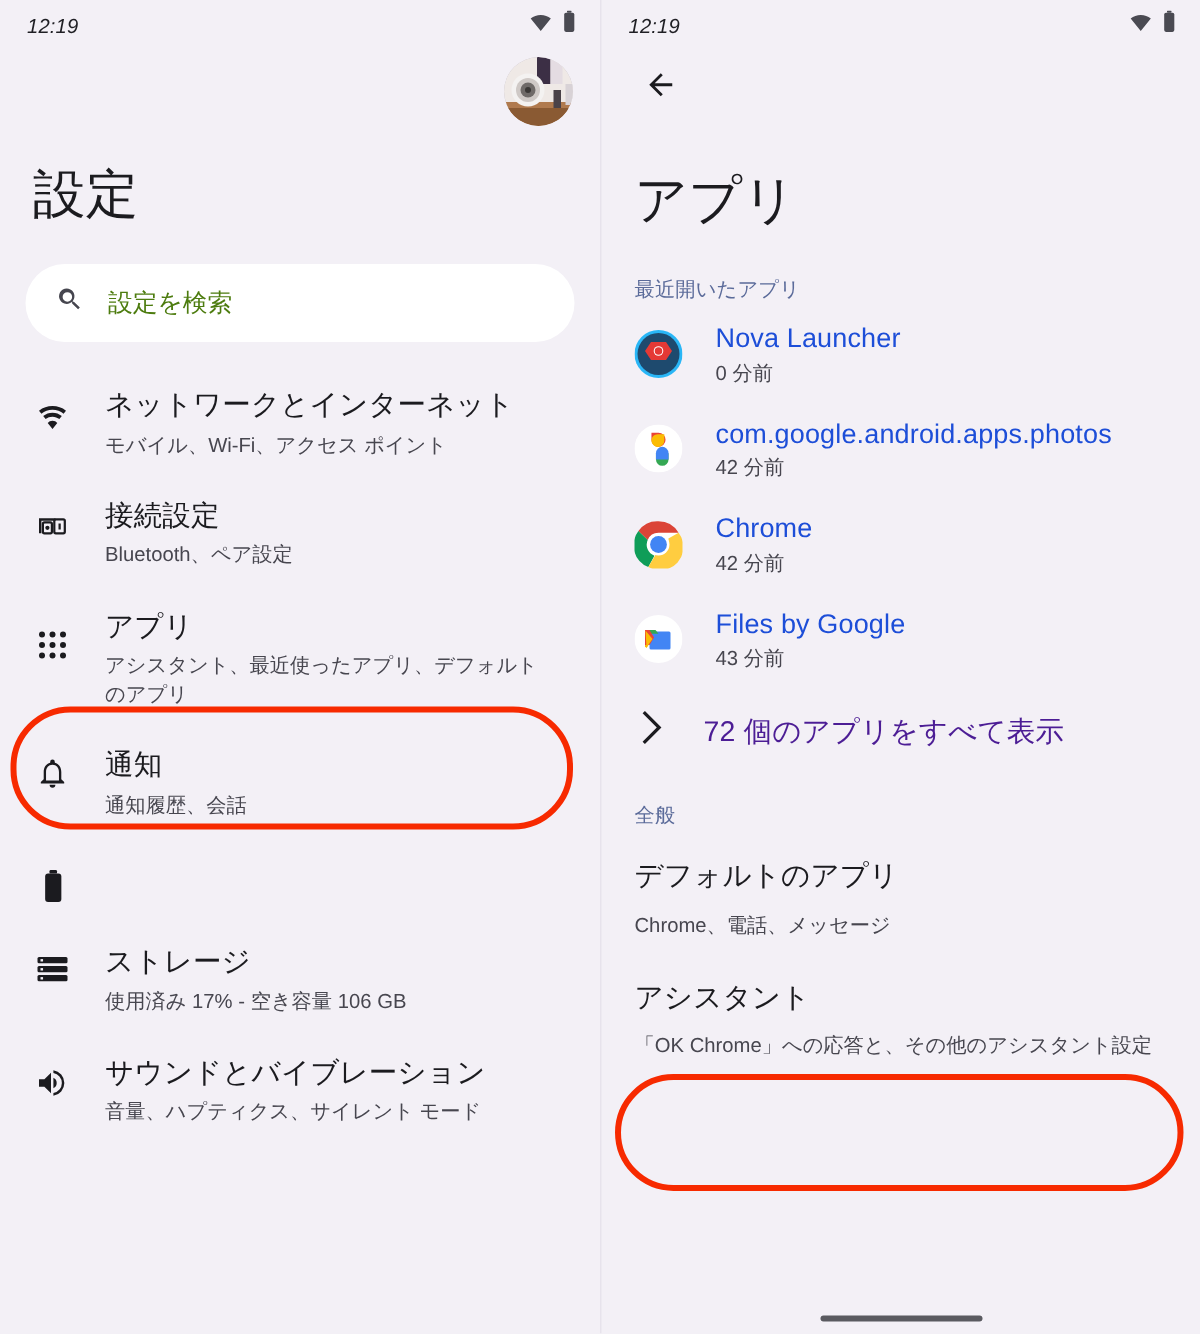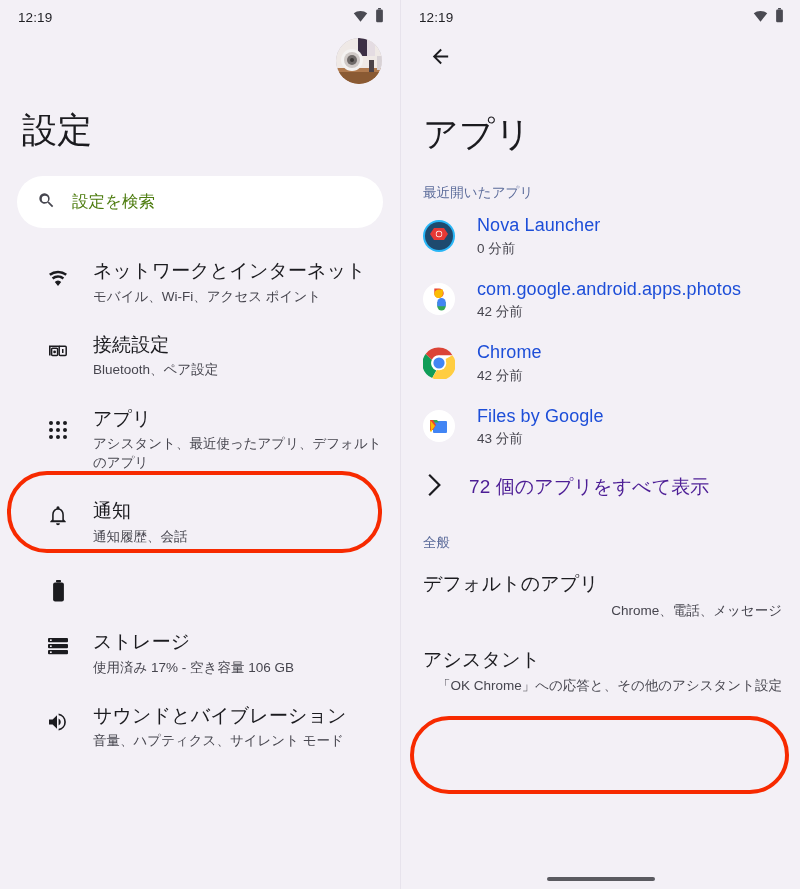--- a/index.html
+++ b/index.html
@@ -9,21 +9,21 @@
     background: #f3f0f6;
     overflow: hidden;
   }
   .screens { display: flex; width: 800px; height: 889px; position: relative; }
   .screen { width: 400px; height: 889px; background: #f3f0f6; position: relative; overflow: hidden; }
   .screen.right { border-left: 1px solid #e7e3ec; }
 
   
   .statusbar {
     height: 34px; display: flex; align-items: center;
-    justify-content: space-between; padding: 0 16px 0 18px;
+    justify-content: space-between; padding: 0 16px 0 18px; font-style: italic;
   }
   .clock { font-size: 13.5px; color: #1f1f24; letter-spacing: .1px; }
   .status-icons { display: flex; align-items: center; gap: 7px; }
 
   
   .avatar-row { height: 62px; position: relative; }
   .avatar {
     position: absolute; right: 18px; top: 4px;
     width: 46px; height: 46px; border-radius: 50%;
     overflow: hidden; background: #cfc9cf;
@@ -35,21 +35,21 @@
     padding: 14px 0 0 22px; line-height: 1.15; letter-spacing: .2px;
   }
 
   .searchbar {
     margin: 26px 17px 0 17px; height: 52px; background: #fff;
     border-radius: 28px; display: flex; align-items: center;
     padding: 0 20px; gap: 16px;
   }
   .searchbar .ph { font-size: 16.5px; color: #4d7c0f; }
 
-  .list { margin-top: 14px; padding-left: 23px; }
+  .list { margin-top: 14px; }
   .row {
     display: flex; align-items: flex-start; padding: 12px 18px 12px 22px;
     gap: 22px; position: relative;
   }
   .row .ico {
     width: 26px; min-width: 26px; display: flex; align-items: center;
     justify-content: center; padding-top: 9px;
   }
   .row .txt { flex: 1; padding-top: 1px; }
   .row .t1 { font-size: 19px; color: #1b1b1f; line-height: 1.5; letter-spacing: .1px; }
@@ -87,21 +87,21 @@
   .app-row .atxt .n2 { font-size: 13.5px; color: #47464f; line-height: 1.4; margin-top: 1px; }
 
   .seeall {
     display: flex; align-items: center; gap: 26px;
     padding: 16px 18px 16px 26px;
   }
   .seeall .label { font-size: 19px; color: #4c1d95; letter-spacing: .1px; }
 
   .gen-row { padding: 9px 18px 10px 22px; }
   .gen-row .g1 { font-size: 19px; color: #1b1b1f; line-height: 1.5; letter-spacing: .1px; }
-  .gen-row .g2 { font-size: 13.5px; color: #47464f; line-height: 1.42; margin-top: 2px; text-align: right; }
+  .gen-row .g2 { font-size: 13.5px; color: #47464f; line-height: 1.42; margin-top: 7px; }
 
   .home-indicator {
     position: absolute; bottom: 8px; left: 50%; transform: translateX(-50%);
     width: 108px; height: 4px; border-radius: 3px; background: #5a5a60;
   }
 </style>
 </head>
 <body>
 
 <div class="screens">

